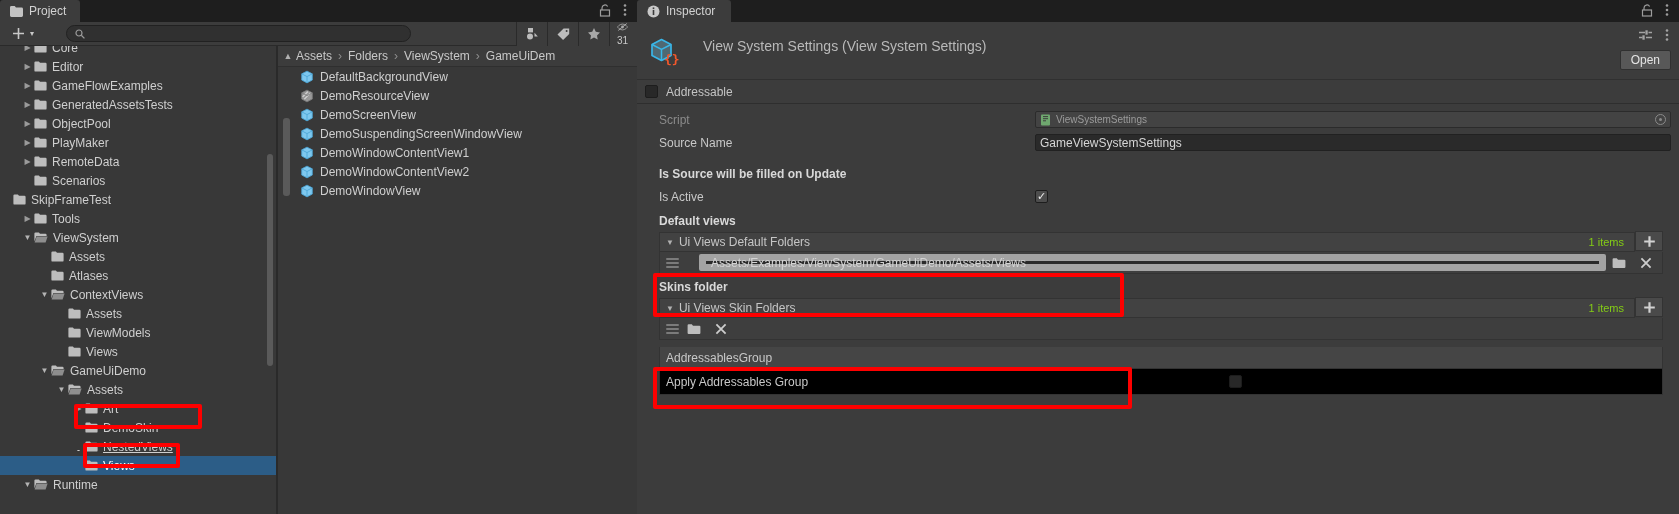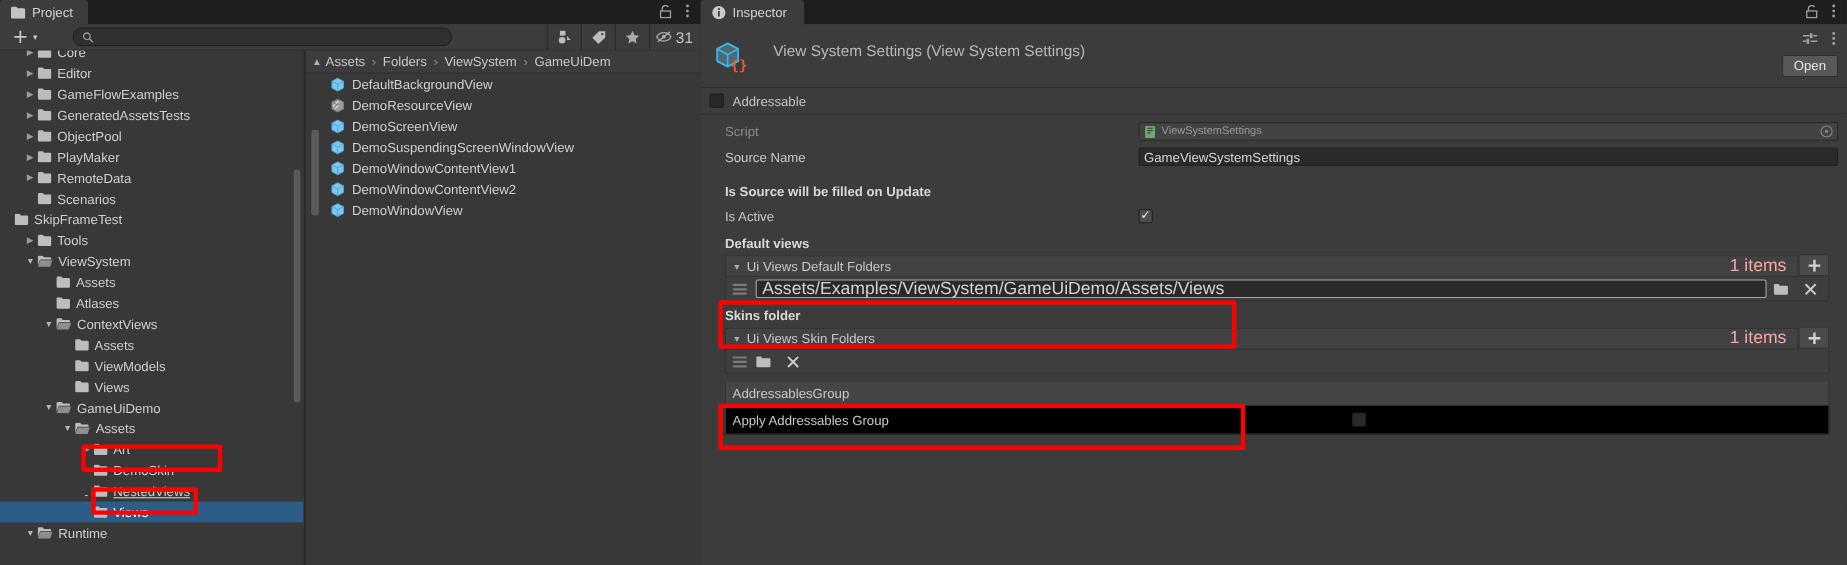--- a/index.html
+++ b/index.html
@@ -53,21 +53,21 @@
   }
   .searchbox input {
     background: transparent; border: none; outline: none;
     color: #c4c4c4; font-size: 11px; font-family: "Liberation Sans", sans-serif;
     width: 100%;
   }
   .tb-seg {
     width: 31px; height: 24px; display: flex; align-items: center; justify-content: center;
     border-left: 1px solid #2a2a2a; background: #3c3c3c;
   }
-  .tb-seg.count { width: auto; padding: 0 7px 0 5px; gap: 3px; font-size: 14px; color: #c8c8c8; }
+  .tb-seg.count { width: auto; padding: 0 7px 0 5px; gap: 3px; font-size: 10px; color: #c8c8c8; flex-direction: column; }
 
   .proj-body { flex: 1; display: flex; min-height: 0; position: relative; }
 
   
   .tree-col {
     width: 276px; background: #383838;
     position: relative; overflow: hidden;
   }
   .tree-scroll { position: absolute; inset: 0; padding-top: 0; }
   .tnode {
@@ -166,35 +166,35 @@
     display: flex; align-items: center; padding: 0 4px; color: #d6d6d6; font-size: 12px;
   }
   .section-title { font-weight: bold; color: #d9d9d9; font-size: 12px; padding: 6px 0 4px 22px; }
 
   .listhdr {
     height: 20px; background: #424242; border: 1px solid #333;
     display: flex; align-items: center; margin-left: 22px; margin-right: 0;
     padding-left: 6px; font-size: 12px; color: #c6c6c6;
   }
   .listhdr .caret { font-size: 8px; margin-right: 5px; color: #b0b0b0; }
-  .listhdr .items { margin-left: auto; color: #fca5a5; font-size: 16px; padding-right: 10px; text-align: center; }
+  .listhdr .items { margin-left: auto; color: #84cc16; font-size: 11px; padding-right: 10px; text-align: center; }
   .addbtn {
     width: 28px; height: 20px; margin-top: -1px; border: 1px solid #333; background: #4a4a4a;
     display: flex; align-items: center; justify-content: center; color: #d0d0d0; font-size: 15px;
     margin-right: 0;
   }
   .listrow {
     height: 22px; background: #3e3e3e; border: 1px solid #333; border-top: none;
     display: flex; align-items: center; margin-left: 22px; padding-left: 4px; gap: 6px;
   }
   .grip { width: 17px; display: flex; flex-direction: column; gap: 2px; padding: 0 2px; }
   .grip span { display: block; height: 2px; background: #7b7b7b; border-radius: 1px; }
   .pathfield {
-    flex: 1; height: 17px; background: #2a2a2a; border: 1px solid #a3a3a3; border-radius: 2px;
-    display: flex; align-items: center; padding: 0 5px; color: #d4d4d4; font-size: 16px;
+    flex: 1; height: 17px; background: #2a2a2a; border: 7px solid #a3a3a3; border-radius: 2px;
+    display: flex; align-items: center; padding: 0 5px; color: #d4d4d4; font-size: 12px; margin-left: 12px;
   }
   .rowicon { width: 22px; text-align: center; color: #bdbdbd; }
   .plainrow {
     height: 22px; background: #454545; border: 1px solid #333; border-top: none;
     display: flex; align-items: center; margin-left: 22px; padding-left: 6px;
     font-size: 12px; color: #c8c8c8;
   }
   .applyrow {
     height: 26px; background: #000000; border: 1px solid #333; border-top: none;
     display: flex; align-items: center; margin-left: 22px; padding-left: 6px;

